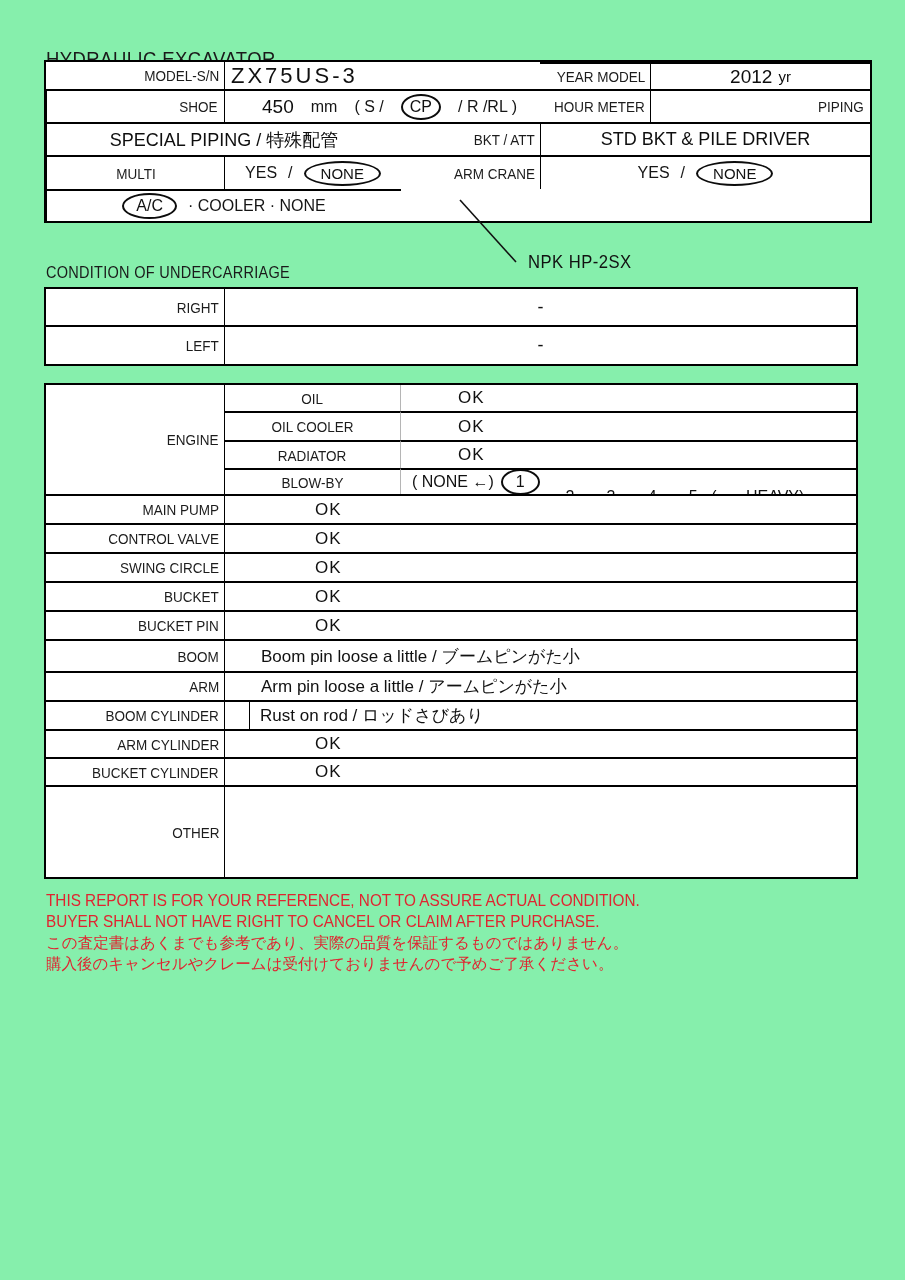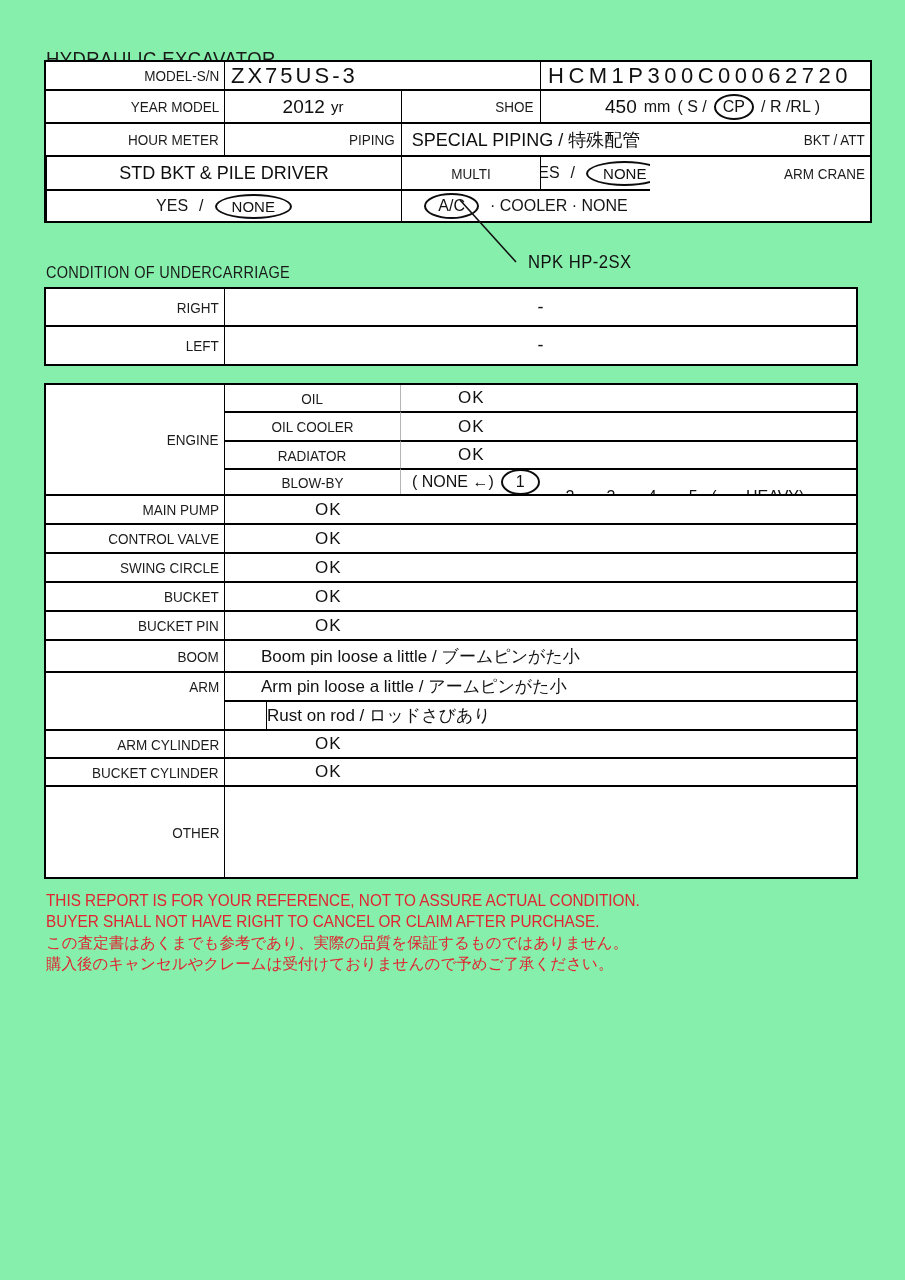--- a/index.html
+++ b/index.html
@@ -41,22 +41,22 @@
 
   
   .insp{left:44px;top:383px;width:814px;height:496px;
         grid-template-columns:178px 176px 1fr;
         grid-template-rows:26px 29px 28px 26px 29px 29px 29px 29px 29px 32px 29px 29px 28px 28px 1fr;}
   .engine-cell{grid-row:1/5;grid-column:1;}
   .row-span2{grid-column:2/4;}
   .okpad{padding-left:90px;}
   .okpad-e{padding-left:57px;}
   .defect{font-size:17px;padding-left:36px;}
-  .inner-box{margin-left:41px;border-left:1.5px solid #000;height:100%;
-             display:flex;align-items:center;padding-left:0;font-size:17px;}
+  .inner-box{margin-left:24px;border-left:1.5px solid #000;height:100%;
+             display:flex;align-items:center;padding-left:10px;font-size:17px;}
 
   
   .blowby{font-size:16px;display:flex;align-items:center;gap:7px;padding-left:11px;}
   .blowby .scale{word-spacing:9px;margin-top:29px;}
 
   
   .oval{display:inline-flex;align-items:flex-start;justify-content:center;
         border:2px solid #0c0c0c;border-radius:50%;line-height:1;}
   .oval-cp{padding:3px 7px;font-size:16px;}
   .oval-none{padding:3px 15px;font-size:15px;}
@@ -83,35 +83,32 @@
   <div class="doc-title">HYDRAULIC EXCAVATOR</div>
 
   <div class="tbl spec">
 
     <div class="cell lblcell">
       <span class="lbl">MODEL-S/N</span>
     </div>
     <div class="cell s2 bl" style="padding-left:6px;">
       <span class="big">ZX75US-3</span>
     </div>
-    <div class="cell s2 bl" style="padding-left:7px;">
-      <span class="serial">HCM1P300C00062720</span>
-    </div>
 
     <div class="cell lblcell bt">
       <span class="lbl">YEAR MODEL</span>
     </div>
     <div class="cell ctr bt bl" style="gap:6px;">
       <span class="val" style="font-size:19px;">2012</span>
       <span class="val-sm">yr</span>
     </div>
     <div class="cell bt bl" style="justify-content:flex-end;padding-right:6px;">
       <span class="lbl">SHOE</span>
     </div>
-    <div class="cell ctr s2 bt bl" style="gap:7px;padding-left:14px;">
+    <div class="cell ctr s2 bt bl" style="gap:17px;padding-left:14px;">
       <span class="val" style="font-size:19px;">450</span>
       <span class="opt">mm</span>
       <span class="opt">( S /</span>
       <span class="oval oval-cp">
         <span>CP</span>
       </span>
       <span class="opt">/ R /RL )</span>
     </div>
 
     <div class="cell lblcell bt">
@@ -259,20 +256,23 @@
       <span>Boom pin loose a little / ブームピンがた小</span>
     </div>
 
     <div class="cell lblcell bt">
       <span class="lbl">ARM</span>
     </div>
     <div class="cell row-span2 bt bl defect">
       <span>Arm pin loose a little / アームピンがた小</span>
     </div>
 
+    <div class="cell lblcell bt">
+      <span class="lbl">BOOM CYLINDER</span>
+    </div>
     <div class="cell row-span2 bt bl" style="padding:0;">
       <div class="inner-box">
         <span>Rust on rod / ロッドさびあり</span>
       </div>
     </div>
 
     <div class="cell lblcell bt">
       <span class="lbl">ARM CYLINDER</span>
     </div>
     <div class="cell row-span2 bt bl okpad">

